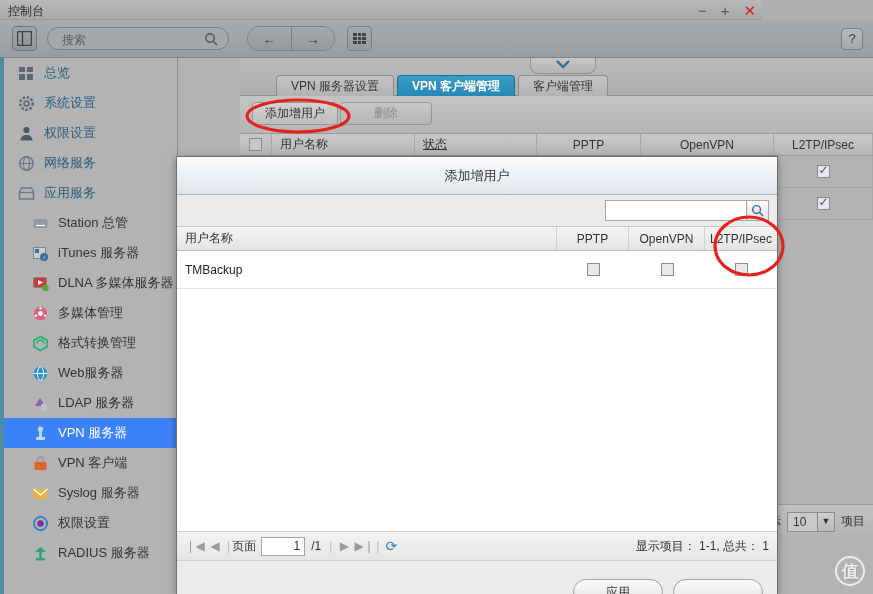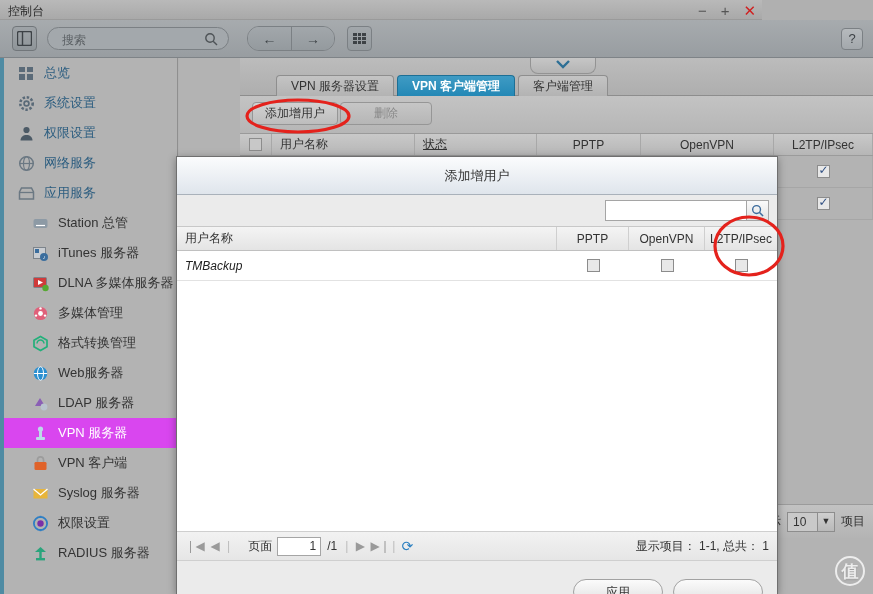--- a/index.html
+++ b/index.html
@@ -79,21 +79,21 @@
     position: absolute; left: 0; top: 58px; width: 178px; height: 536px;
     background: #b3b3b3; border-right: 1px solid #8f8f8f;
     overflow: hidden;
   }
   .edge-strip { position: absolute; left: 0; top: 58px; width: 4px; height: 536px; background: #4f8ba3; }
   .nav-item {
     height: 30px; display: flex; align-items: center;
     padding-left: 18px; gap: 9px; color: #2d5e80; font-size: 13px;
   }
   .nav-item.sub { padding-left: 32px; color: #333; }
-  .nav-item.active { background: #d946ef; color: #fff; }
+  .nav-item.active { background: #3b82f6; color: #fff; }
   .nav-ico { width: 17px; height: 17px; flex: 0 0 17px; display: block; }
 
   
   .content {
     position: absolute; left: 179px; top: 58px; width: 694px; height: 536px;
     background: #b3b3b3;
   }
   .tabstrip {
     position: absolute; left: 240px; top: 58px; width: 633px; height: 38px;
     background: linear-gradient(180deg, #bcbcbc 0%, #aeaeae 100%);
@@ -194,21 +194,21 @@
   }
   .dlg-thead {
     display: flex; height: 24px;
     background: linear-gradient(180deg, #f4f4f4, #e4e4e4);
     border-bottom: 1px solid #c0c0c0; font-size: 12px; color: #333;
   }
   .dlg-thead .c { display: flex; align-items: center; border-right: 1px solid #cfcfcf; padding-left: 8px; }
   .dlg-thead .c.ctr { justify-content: center; padding-left: 0; }
   .dlg-thead .c:last-child { border-right: none; }
   .dlg-body { height: 280px; background: #fff; }
-  .dlg-row { display: flex; height: 30px; border-bottom: 1px solid #e2e2e2; font-size: 12px; color: #222; font-style: italic; }
+  .dlg-row { display: flex; height: 38px; border-bottom: 1px solid #e2e2e2; font-size: 12px; color: #222; }
   .dlg-row .c { display: flex; align-items: center; padding-left: 8px; }
   .dlg-row .c.ctr { justify-content: center; padding-left: 0; }
   .dlg-pager {
     height: 30px; background: linear-gradient(180deg, #f2f2f2, #e6e6e6);
     border-top: 1px solid #cfcfcf; border-bottom: 1px solid #cfcfcf;
     display: flex; align-items: center; font-size: 12px; color: #333; padding: 0 8px;
   }
   .pg-ico { width: 20px; text-align: center; color: #9a9a9a; font-size: 12px; }
   .pg-sep { color: #bcbcbc; padding: 0 2px; }
   .pg-input {
@@ -548,21 +548,21 @@
           <div class="c ctr" style="width: 72px;">
             <span class="chk"></span>
           </div>
         </div>
       </div>
 
     <div class="dlg-pager">
       <span class="pg-ico">❘◀</span>
       <span class="pg-ico">◀</span>
       <span class="pg-sep">|</span>
-      <span style="margin-right:5px;margin-left:16px;">页面</span>
+      <span style="margin-right:5px;">页面</span>
       <span class="pg-input">1</span>
       <span style="margin:0 6px;">/1</span>
       <span class="pg-sep">|</span>
       <span class="pg-ico">▶</span>
       <span class="pg-ico">▶❘</span>
       <span class="pg-sep">|</span>
       <span class="pg-ico" style="color:#2a7fc0;font-size:14px;">⟳</span>
       <span style="margin-left:auto;">显示项目： 1-1, 总共： 1</span>
     </div>
 

